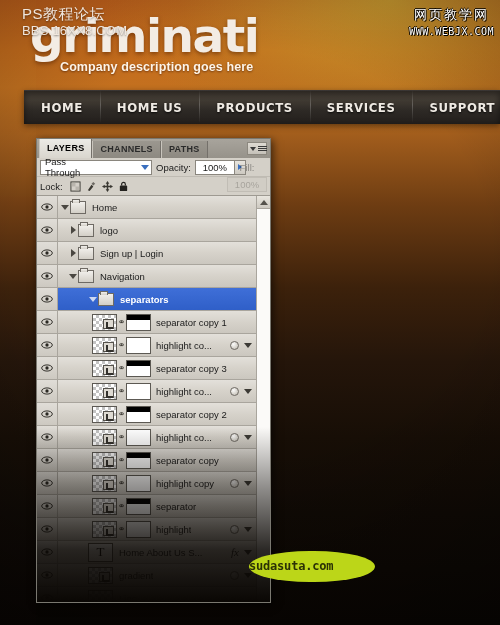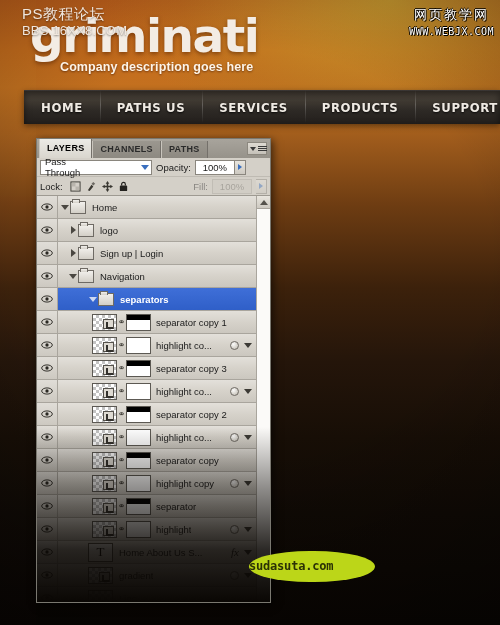--- a/index.html
+++ b/index.html
@@ -234,21 +234,21 @@
   .ps-row-lock {
     display: flex; align-items: center;
     height: 19px; padding: 0 3px;
     background: #d4d0c8;
     border-bottom: 1px solid #9e9a92;
     gap: 5px;
     font-size: 9.5px;
   }
   .lock-icons { display: flex; align-items: center; gap: 5px; margin-left: 2px; }
   .li { width: 11px; height: 11px; display:block; }
-  .fill-grp { margin-left: auto; display: flex; align-items: center; gap: 4px; opacity: .42; }
+  .fill-grp { margin-left: auto; display: flex; align-items: center; gap: 4px; opacity: .42; flex-direction: column; }
   .fill-box {
     width: 40px; height: 15px; background: #cfcbc3; border: 1px solid #a9a59d;
     display:flex; align-items:center; justify-content:center; font-size: 9.5px; color:#6b6862;
   }
 
   .ps-list {
     position: relative;
     background: #d4d0c8;
     height: 415px;
     overflow: hidden;
@@ -391,23 +391,23 @@
     <div class="l2">BBS.16XX8.COM</div>
   </div>
 
   <div class="wm-right">
     <div class="r1">网页教学网</div>
     <div class="r2">WWW.WEBJX.COM</div>
   </div>
 
   <div class="navbar" id="navbar">
       <div class="nav-item">HOME</div>
-      <div class="nav-item">PATHS US</div>
+      <div class="nav-item">HOME US</div>
+      <div class="nav-item">PRODUCTS</div>
       <div class="nav-item">SERVICES</div>
-      <div class="nav-item">PRODUCTS</div>
       <div class="nav-item">SUPPORT</div>
     </div>
 
   <div class="ps-panel">
 
     <div class="ps-tabs" id="pstabs">
       <div class="ps-menu-btn">
         <span class="tri"></span>
         <span class="lines">
             <i></i>

